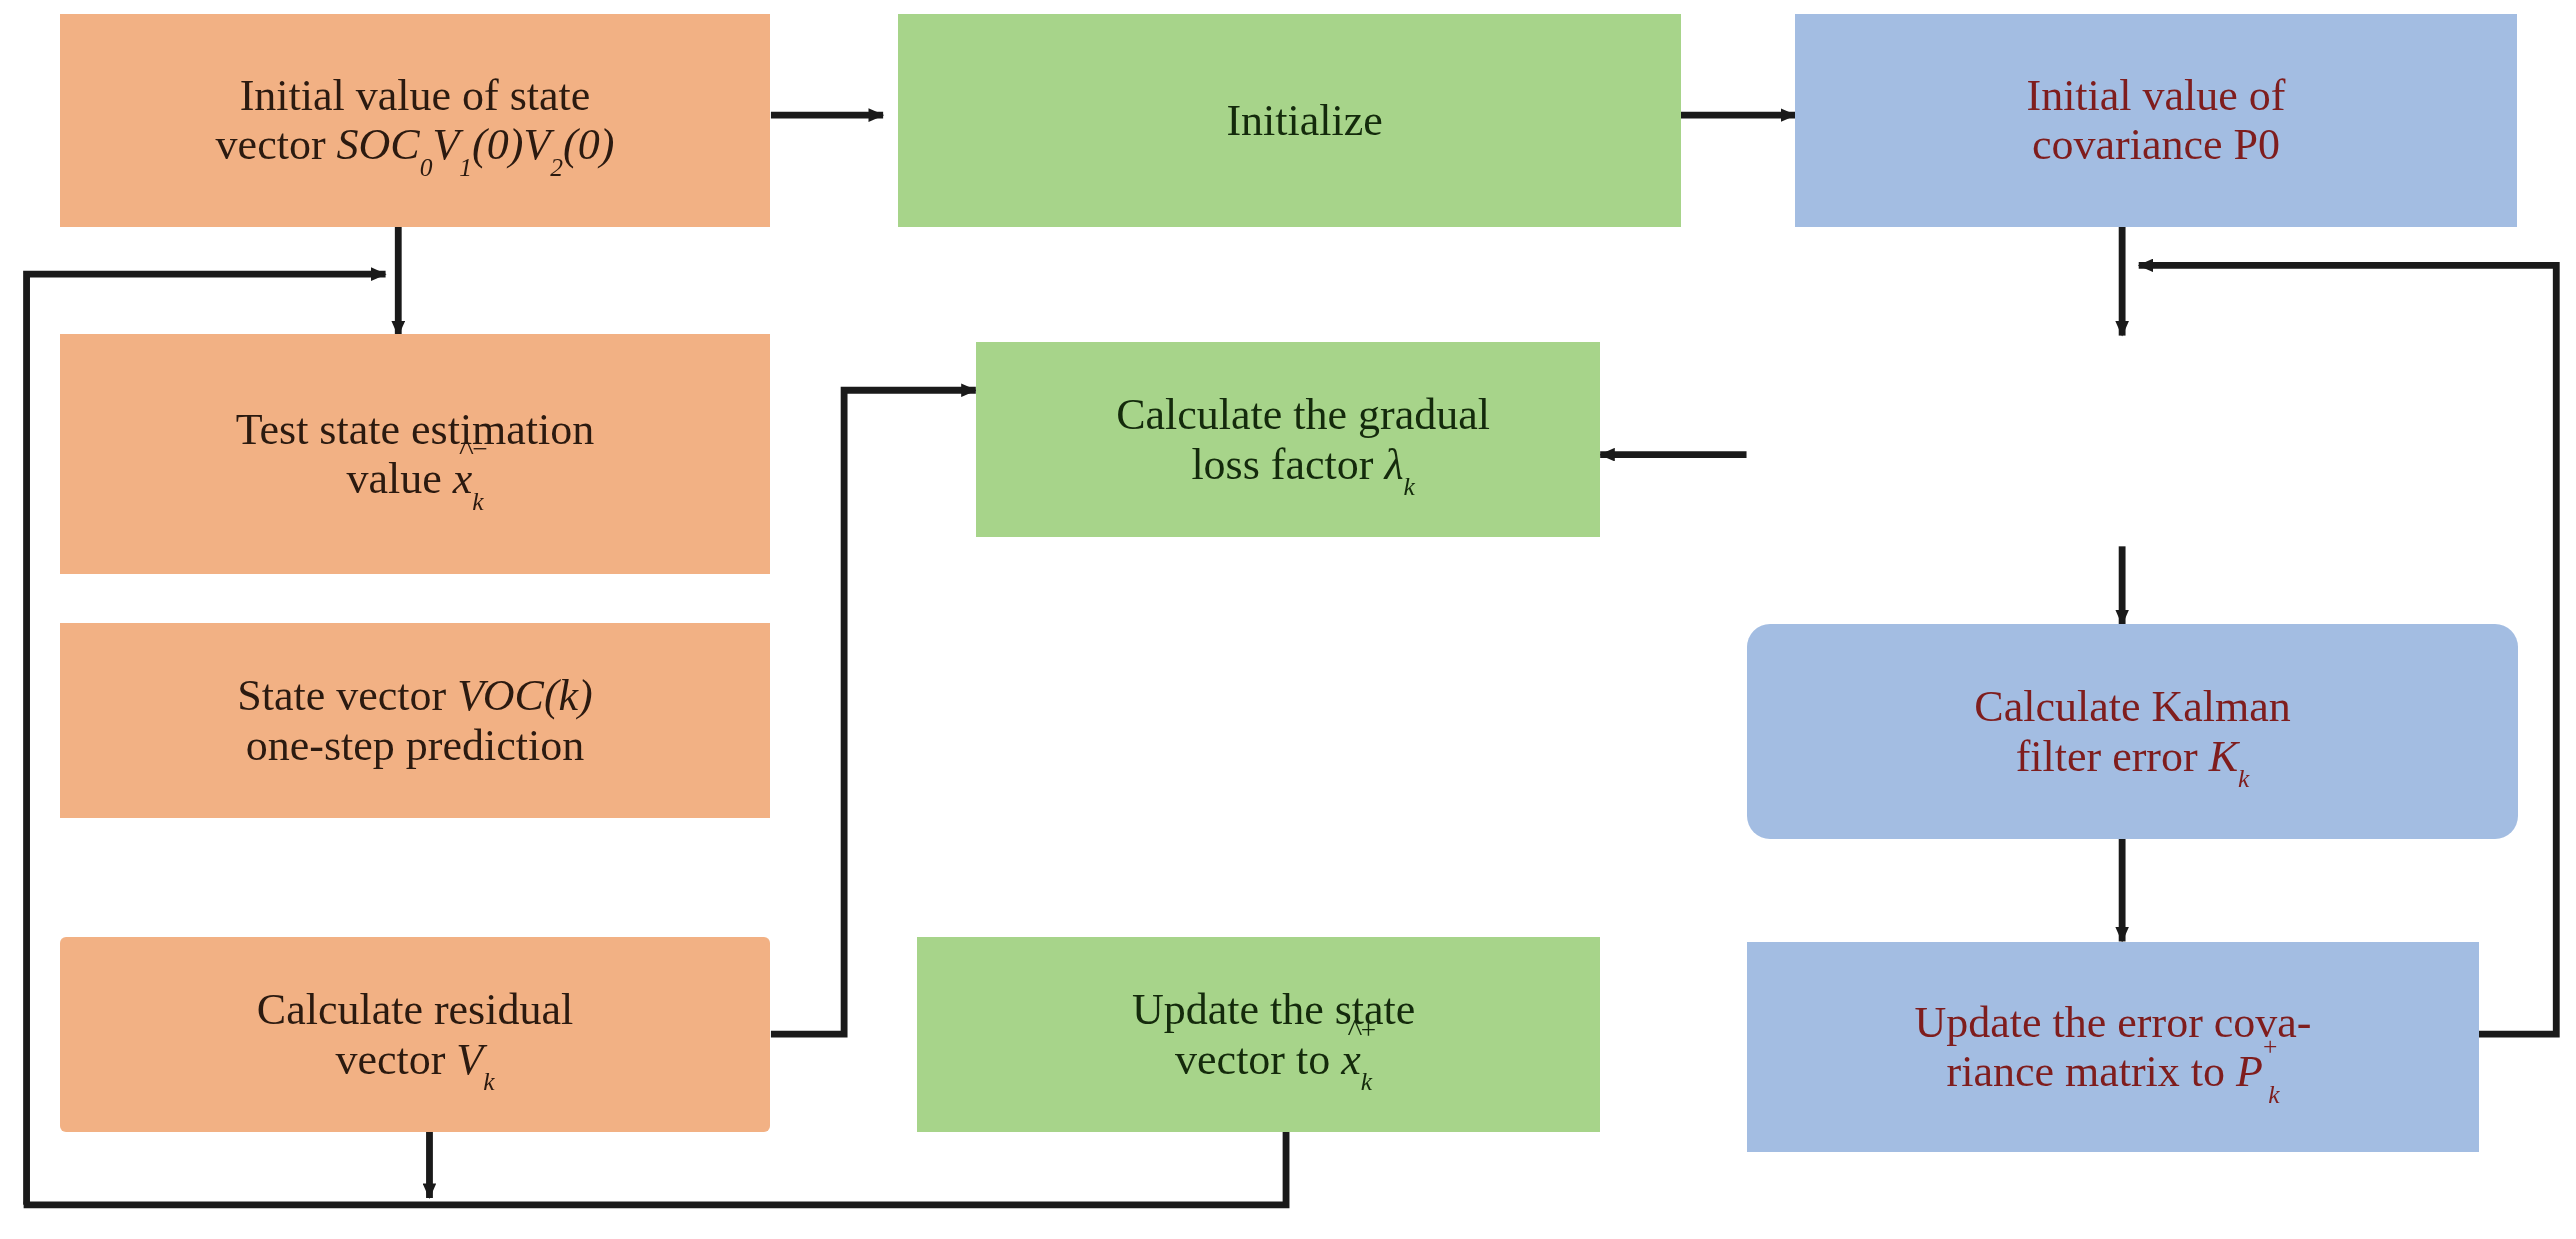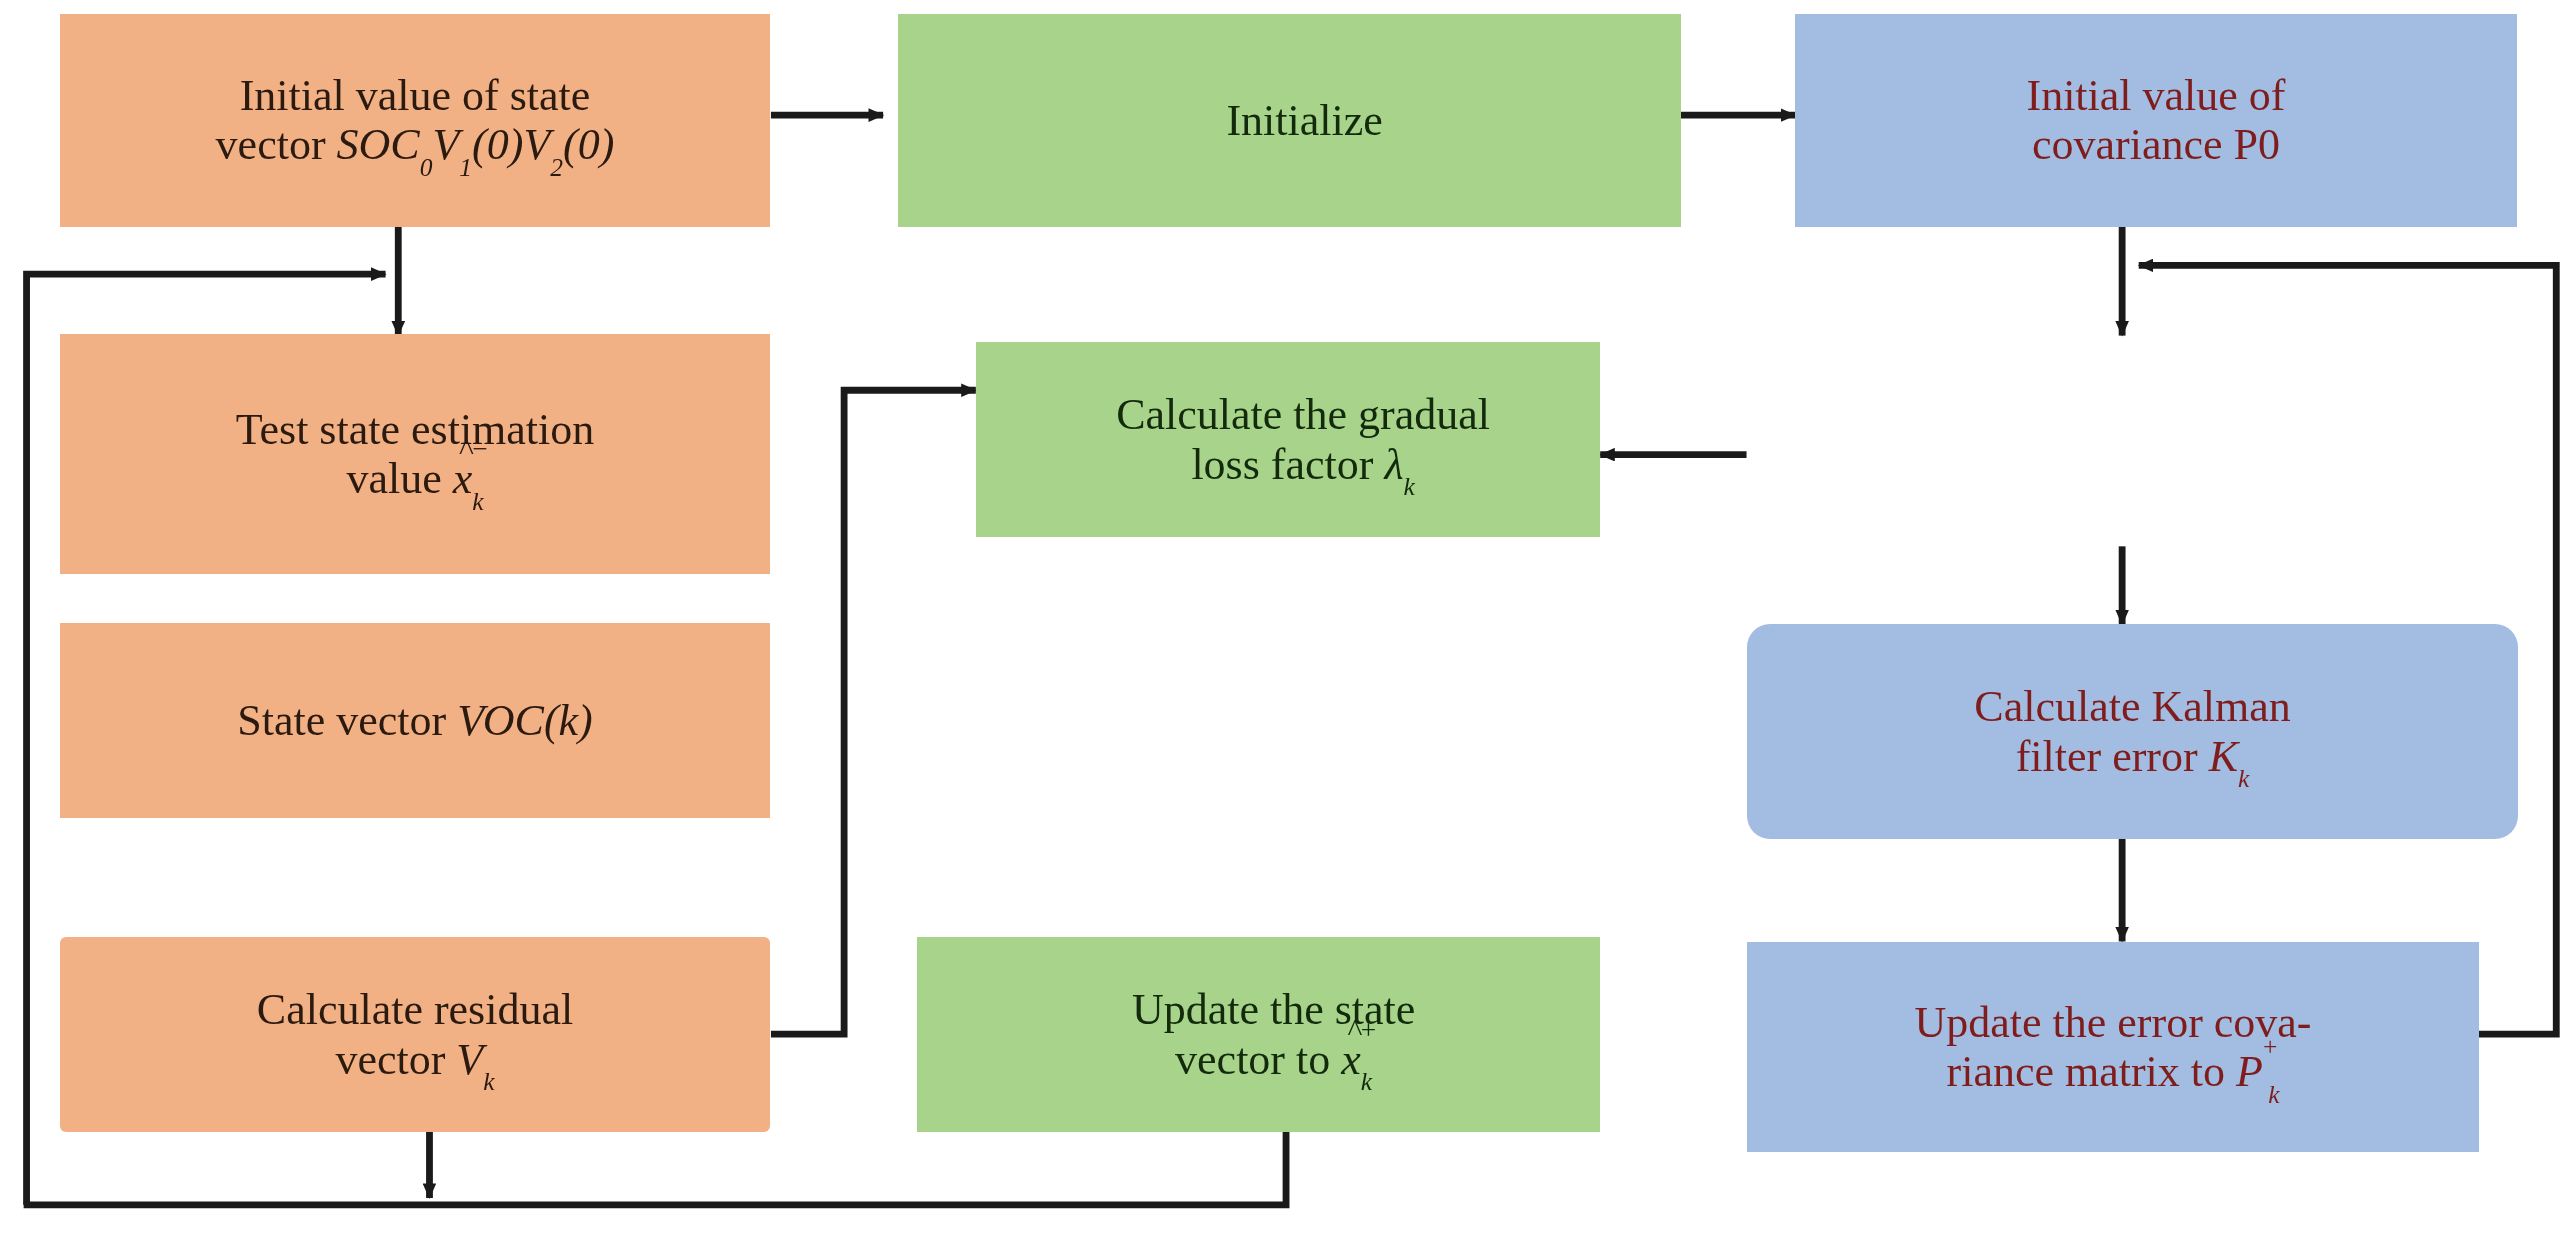--- a/index.html
+++ b/index.html
@@ -145,20 +145,21 @@
       <span>Calculate the gradual</span><br>
       <span><span>loss factor </span><i class="mi"><span>λ</span><sub>k</sub></i>
       </span>
     </span>
   </div>
 
 
   <div class="node orange" style="left:60px; top:623px; width:710px; height:195px;">
     <span class="txt">
       <span><span>State vector </span><i class="mi">VOC(k)</i></span><br>
+      <span>one-step prediction</span>
     </span>
   </div>
 
   <div class="node blue" style="left:1747px; top:624px; width:771px; height:215px;border-radius:23px;">
     <span class="txt">
       <span>Calculate Kalman</span><br>
       <span><span>filter error </span><i class="mi"><span>K</span><sub>k</sub></i>
       </span>
     </span>
   </div>

